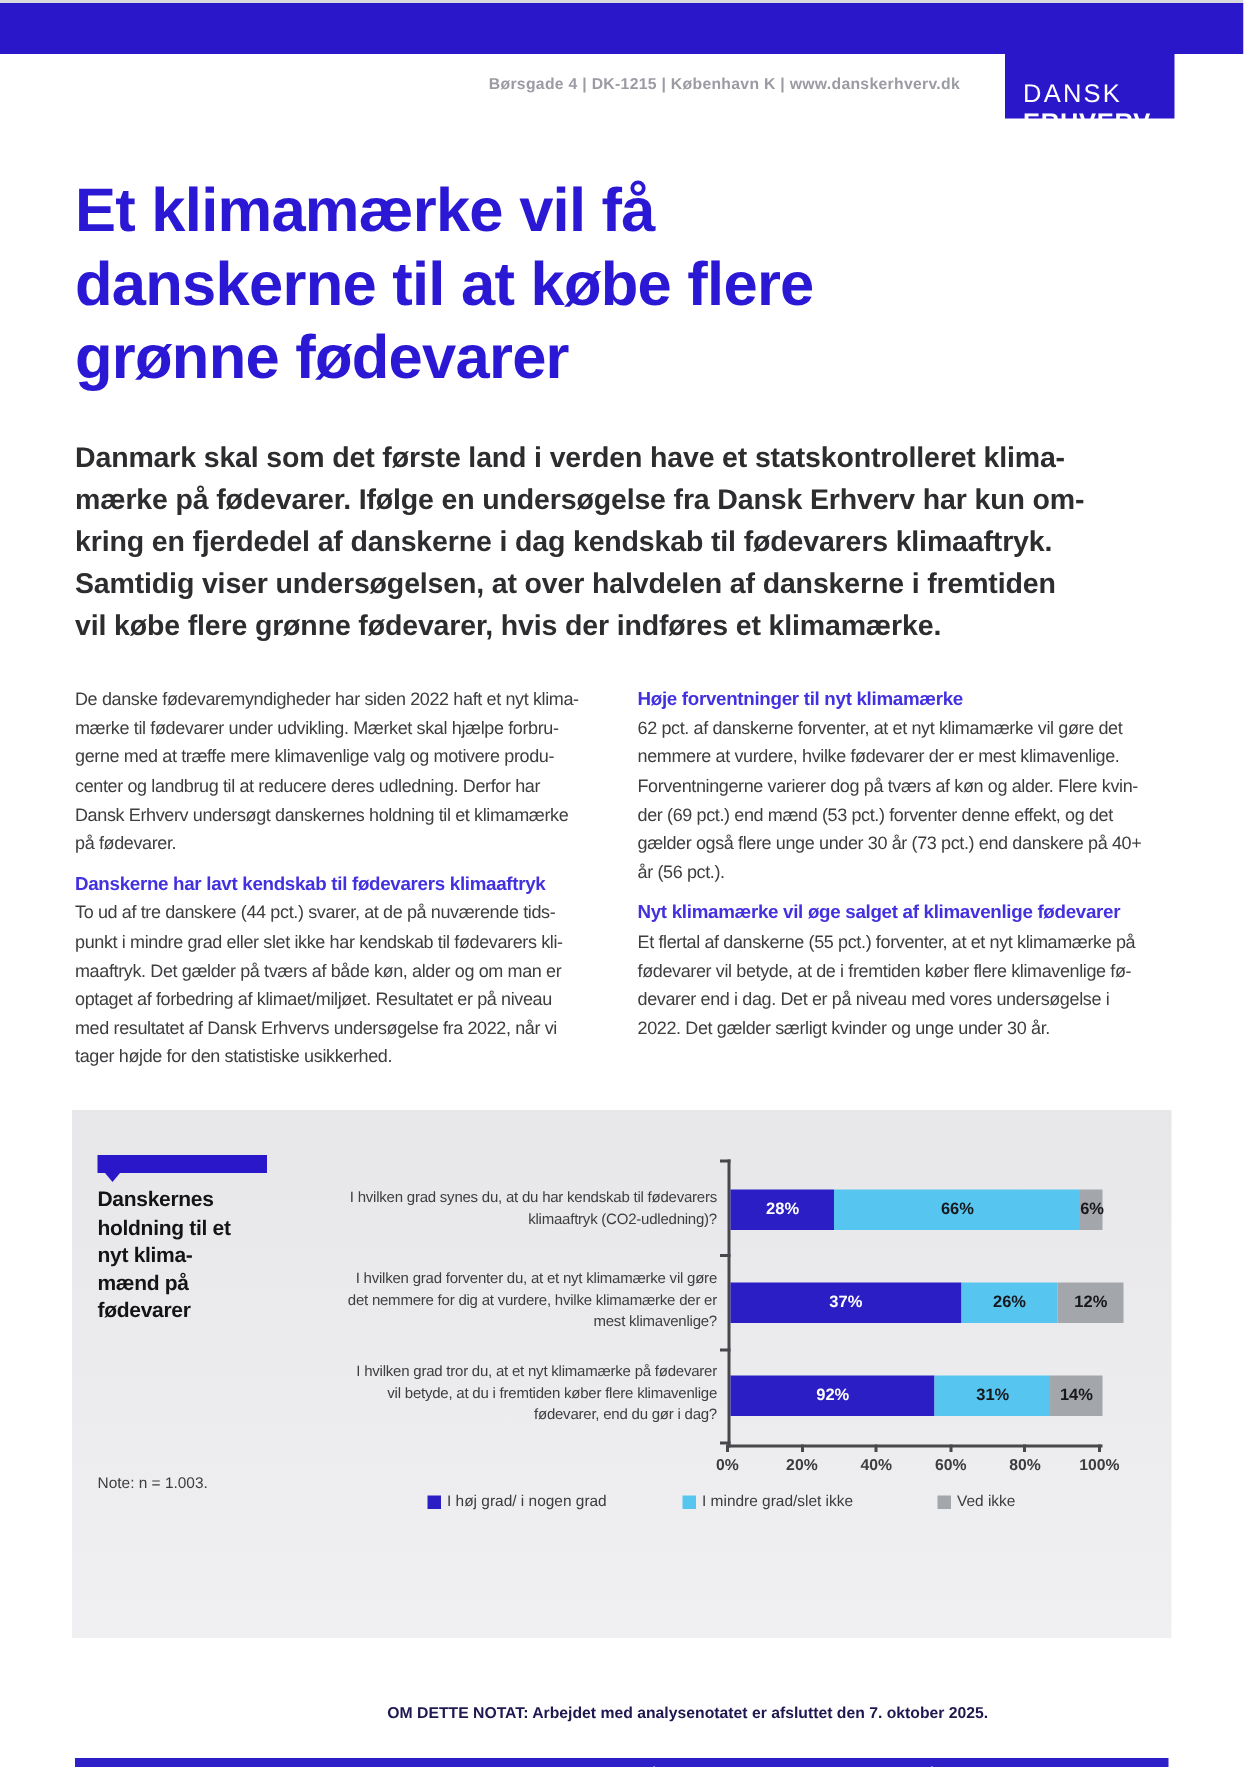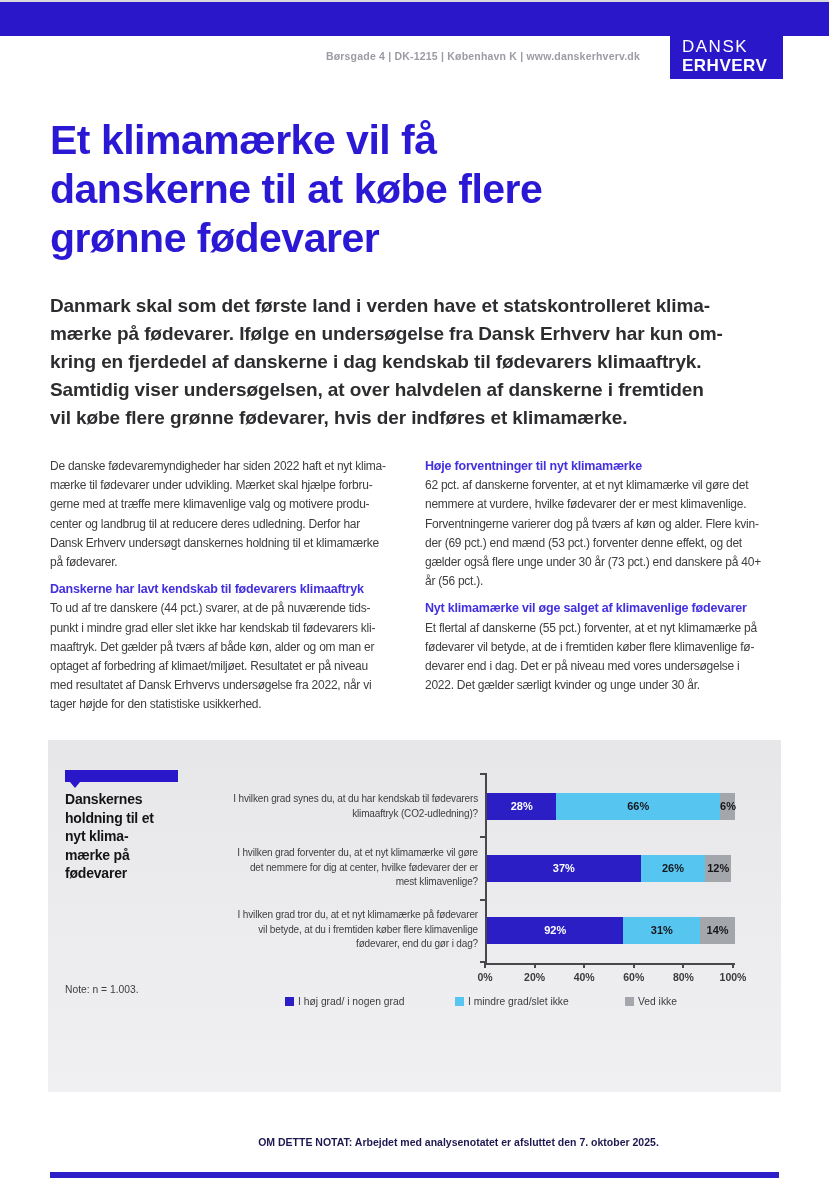--- a/index.html
+++ b/index.html
@@ -3,21 +3,21 @@
 <meta charset="utf-8">
 <style>
   html,body{margin:0;padding:0;}
   body{
     width:829px;height:1178px;position:relative;background:#ffffff;
     font-family:"Liberation Sans",sans-serif;overflow:hidden;
   }
   .top-edge{position:absolute;left:0;top:0;width:829px;height:2px;background:#d9d9de;}
   .top-bar{position:absolute;left:0;top:2px;width:829px;height:34px;background:#2a17c9;}
   .logo{position:absolute;left:670px;top:2px;width:113px;height:77px;background:#2a17c9;color:#fff;
-        box-sizing:border-box;padding:36px 0 0 12px;line-height:1;}
+        box-sizing:border-box;padding:52px 0 0 12px;line-height:1;}
   .logo .l1{font-size:17px;font-weight:400;letter-spacing:1.5px;}
   .logo .l2{font-size:17px;font-weight:900;letter-spacing:.5px;margin-top:2px;}
   .address{position:absolute;right:189px;top:50px;font-size:10.5px;font-weight:600;color:#9b9ba4;letter-spacing:.2px;}
   .title{position:absolute;left:50px;top:116px;font-size:41px;font-weight:800;color:#2b18d4;
          line-height:49px;letter-spacing:-.5px;}
   .intro{position:absolute;left:50px;top:292px;font-size:19px;font-weight:700;color:#2d2d30;
          line-height:28px;letter-spacing:-.1px;white-space:nowrap;}
   .col{position:absolute;top:457px;font-size:12px;color:#3e3e41;line-height:19.2px;letter-spacing:-.25px;}
   .col div{white-space:nowrap;}
   .col-left{left:50px;width:372px;}
@@ -124,31 +124,31 @@
     </div>
 </div>
 
 <div class="chart-card">
   <div class="accent-bar"></div>
   <div class="accent-arrow"></div>
   <div class="chart-title">
       <div>Danskernes</div>
       <div>holdning til et</div>
       <div>nyt klima-</div>
-      <div>mærke på</div>
+      <div>mænd på</div>
       <div>fødevarer</div>
     </div>
 
   <div class="question q1">
       <div>I hvilken grad synes du, at du har kendskab til fødevarers</div>
       <div>klimaaftryk (CO2-udledning)?</div>
     </div>
   <div class="question q2">
       <div>I hvilken grad forventer du, at et nyt klimamærke vil gøre</div>
-      <div>det nemmere for dig at center, hvilke fødevarer der er</div>
+      <div>det nemmere for dig at vurdere, hvilke klimamærke der er</div>
       <div>mest klimavenlige?</div>
     </div>
   <div class="question q3">
       <div>I hvilken grad tror du, at et nyt klimamærke på fødevarer</div>
       <div>vil betyde, at du i fremtiden køber flere klimavenlige</div>
       <div>fødevarer, end du gør i dag?</div>
     </div>
 
   <div class="plot-area" id="plot">
       <div class="bar-row" style="top: 20px;">
@@ -162,21 +162,21 @@
           <span class="seg-label" style="color: rgb(23, 23, 28);">6%</span>
         </div>
       </div>
       <div class="bar-row" style="top: 82px;">
         <div class="seg" style="width: 153.76px; background: rgb(43, 30, 196);">
           <span class="seg-label" style="color: rgb(255, 255, 255);">37%</span>
         </div>
         <div class="seg" style="width: 64.48px; background: rgb(86, 198, 240);">
           <span class="seg-label" style="color: rgb(23, 23, 28);">26%</span>
         </div>
-        <div class="seg" style="width: 26px; background: rgb(163, 166, 170);">
+        <div class="seg" style="width: 44px; background: rgb(163, 166, 170);">
           <span class="seg-label" style="color: rgb(23, 23, 28);">12%</span>
         </div>
       </div>
       <div class="bar-row" style="top: 144px;">
         <div class="seg" style="width: 136.4px; background: rgb(43, 30, 196);">
           <span class="seg-label" style="color: rgb(255, 255, 255);">92%</span>
         </div>
         <div class="seg" style="width: 76.88px; background: rgb(86, 198, 240);">
           <span class="seg-label" style="color: rgb(23, 23, 28);">31%</span>
         </div>

